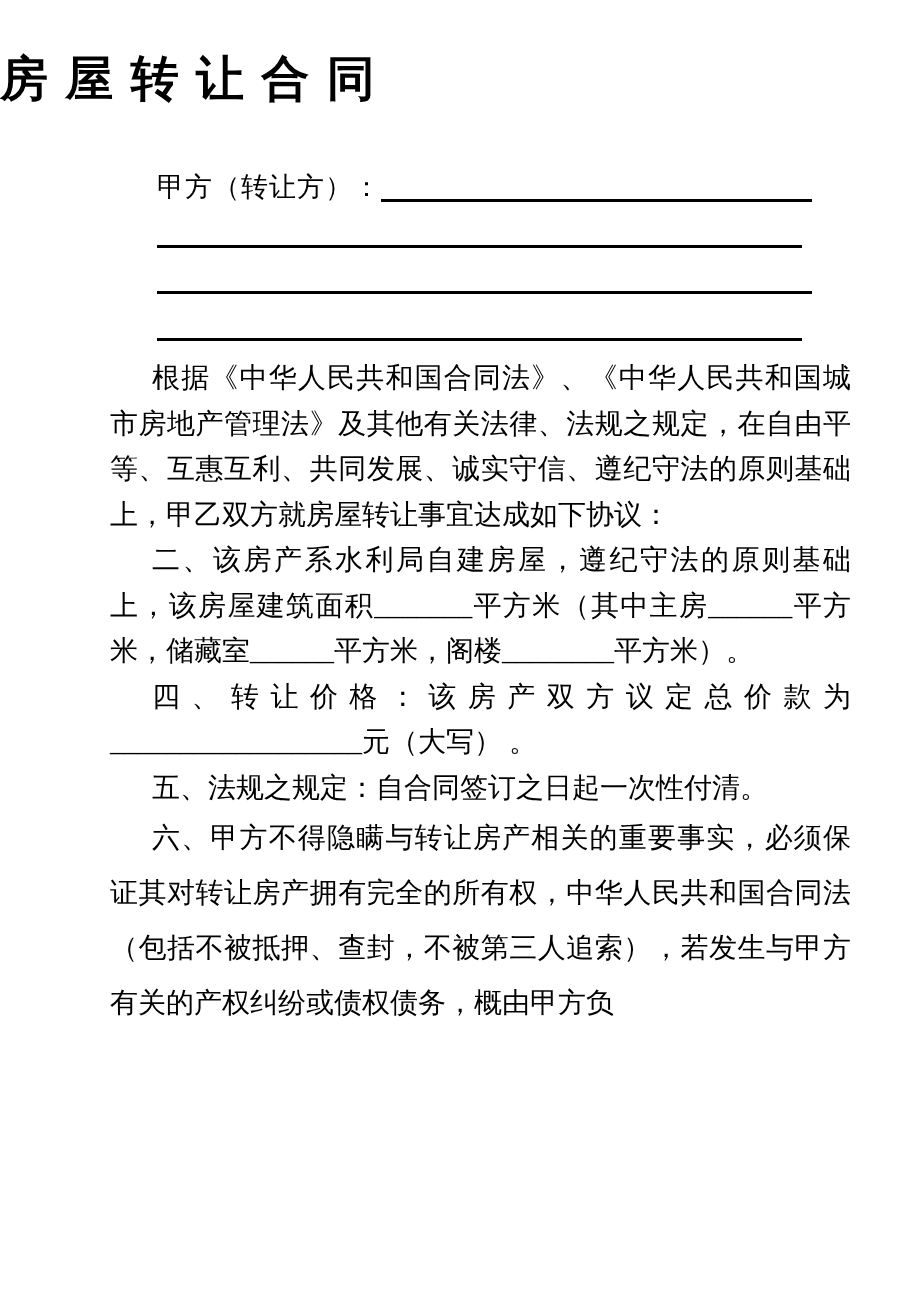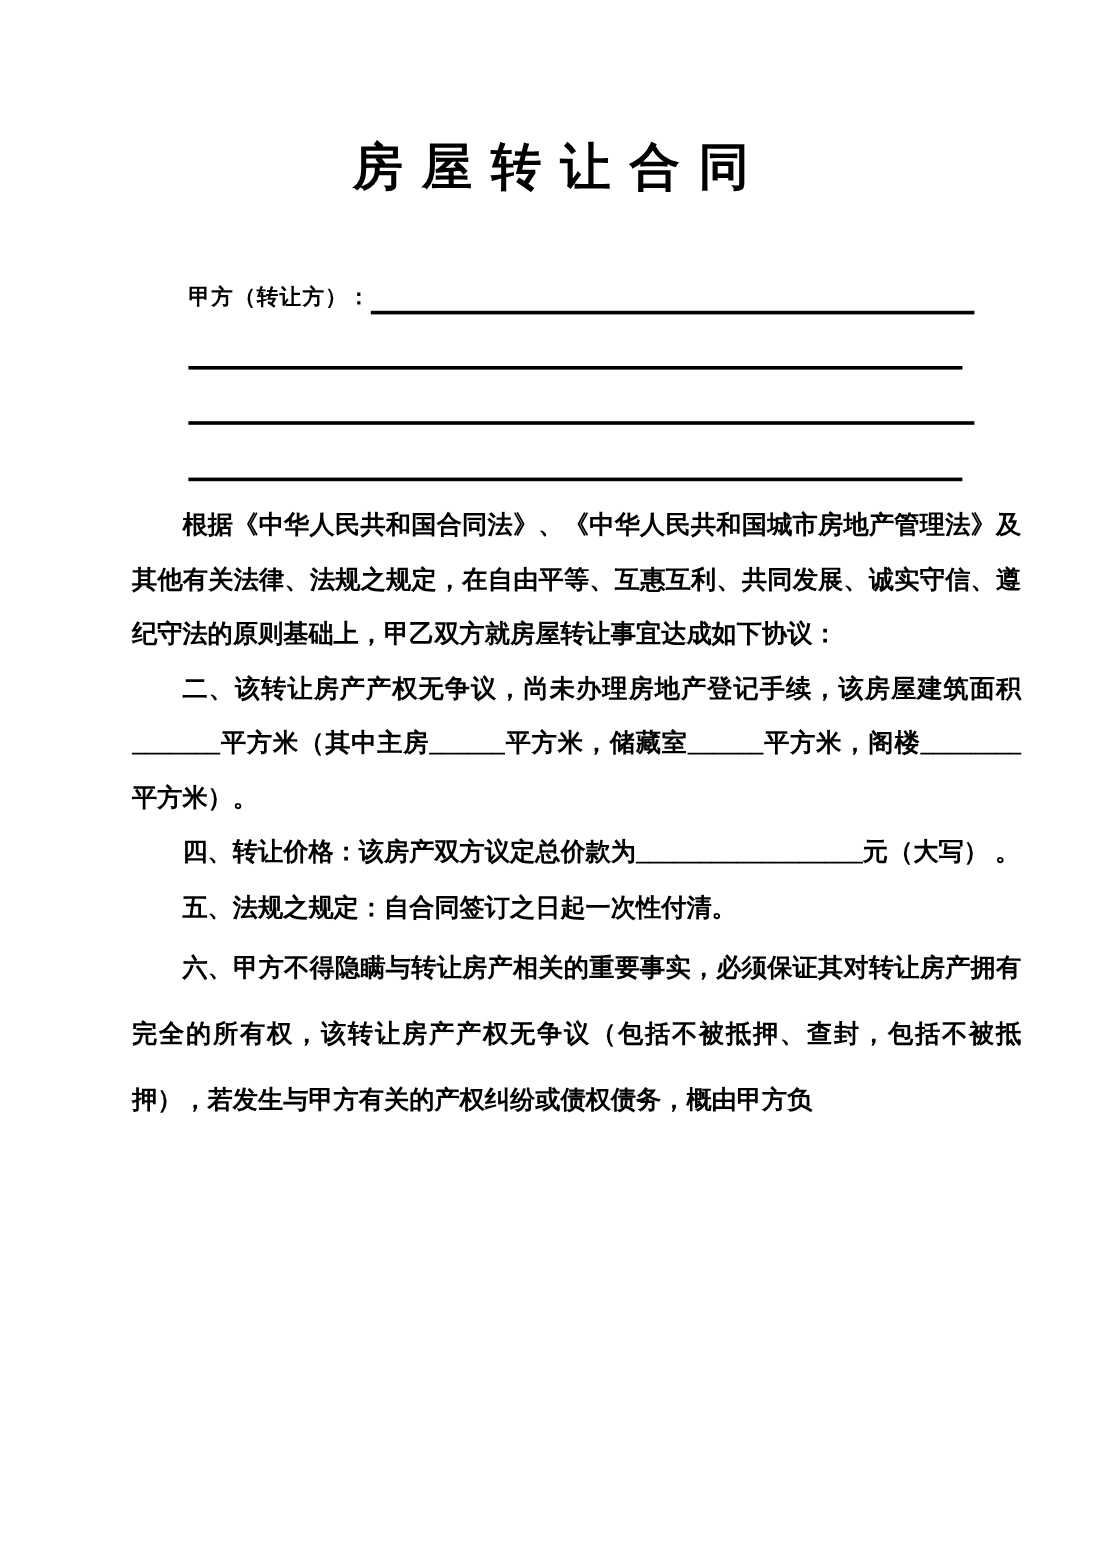--- a/index.html
+++ b/index.html
@@ -8,62 +8,60 @@
     position: relative;
     width: 920px;
     height: 1302px;
     margin: 0 auto;
     background: #ffffff;
     color: #000000;
     font-family: "Liberation Serif", "DejaVu Serif", serif;
     overflow: hidden;
   }
   .doc-title {
-    margin-top: 114px;
-    text-align: center;
+    margin-top: 54px;
     font-family: "Liberation Sans", "DejaVu Sans", sans-serif;
     font-weight: bold;
-    font-size: 42px;
+    font-size: 48px;
     line-height: 50px;
     letter-spacing: 2px;
     white-space: pre;
   }
   .party-block {
     margin: 52px 0 0 157px;
     width: 655px;
   }
   .party-row {
     display: flex;
     align-items: flex-end;
     height: 46px;
   }
   .party-label {
-    font-weight: bold;
-    font-size: 18px;
+    font-weight: normal;
+    font-size: 27px;
     line-height: 30px;
     letter-spacing: 1px;
     white-space: nowrap;
   }
   .fill-line {
     flex: 1;
     height: 34px;
     border-bottom: 3px solid #000;
   }
   .full-line {
     width: 645px;
     height: 46px;
     border-bottom: 3px solid #000;
   }
   .full-line.second { height: 47px; }
   .body-text {
     margin: 14px 69px 0 110px;
-    font-size: 21px;
+    font-size: 28px;
     line-height: 45.5px;
     text-align: justify;
-    font-weight: bold;
   }
   .body-text p {
     text-indent: 42px;
     word-break: normal;
   }
   .body-text p.wide {
     line-height: 55px;
   }
 </style>
 </head>
@@ -80,19 +78,19 @@
     </div>
     <div class="full-line"></div>
     <div class="party-row">
       <span class="fill-line"></span>
     </div>
     <div class="full-line second"></div>
   </div>
 
   <div class="body-text">
     <p>根据《中华人民共和国合同法》、《中华人民共和国城市房地产管理法》及其他有关法律、法规之规定，在自由平等、互惠互利、共同发展、诚实守信、遵纪守法的原则基础上，甲乙双方就房屋转让事宜达成如下协议：</p>
-    <p>二、该转让房产产权无争议，尚未办理房地产登记手续，该房屋建筑面积_______平方米（其中主房______平方米，储藏室______平方米，阁楼________平方米）。</p>
+    <p>二、该房产系水利局自建房屋，遵纪守法的原则基础上，该房屋建筑面积_______平方米（其中主房______平方米，储藏室______平方米，阁楼________平方米）。</p>
     <p>四、转让价格：该房产双方议定总价款为__________________元（大写） 。</p>
     <p>五、法规之规定：自合同签订之日起一次性付清。</p>
-    <p class="wide">六、甲方不得隐瞒与转让房产相关的重要事实，必须保证其对转让房产拥有完全的所有权，该转让房产产权无争议（包括不被抵押、查封，包括不被抵押），若发生与甲方有关的产权纠纷或债权债务，概由甲方负</p>
+    <p class="wide">六、甲方不得隐瞒与转让房产相关的重要事实，必须保证其对转让房产拥有完全的所有权，中华人民共和国合同法（包括不被抵押、查封，不被第三人追索），若发生与甲方有关的产权纠纷或债权债务，概由甲方负</p>
   </div>
 
 </div>
 
 </body></html>

